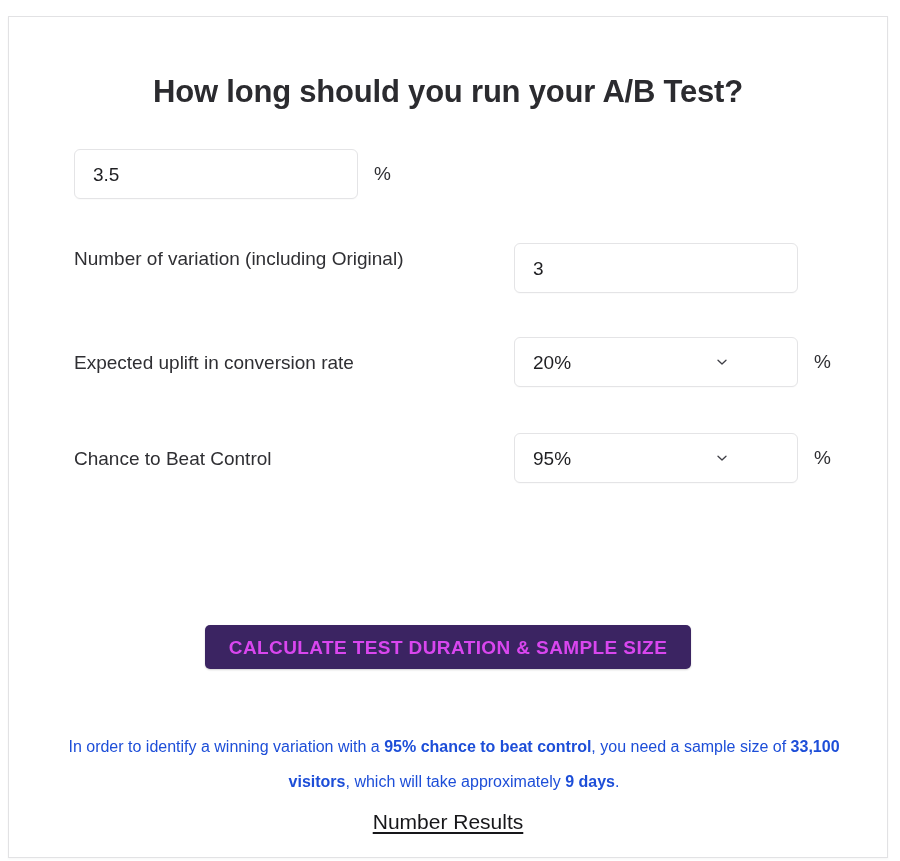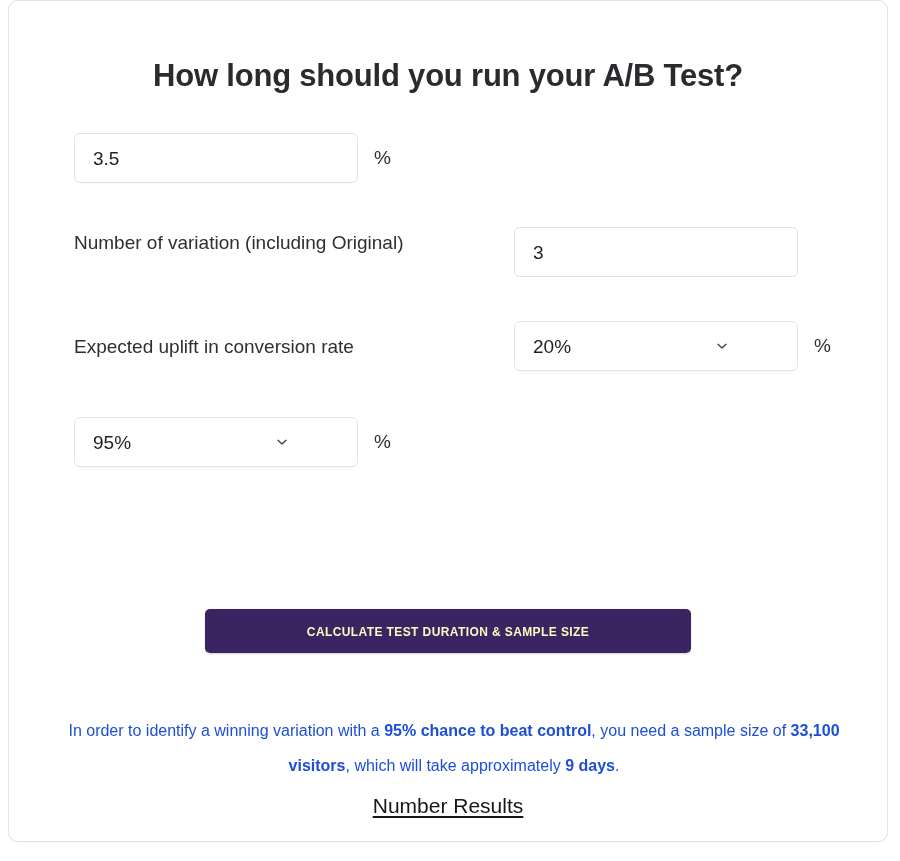--- a/index.html
+++ b/index.html
@@ -12,26 +12,26 @@
   #root {
     position: relative;
     width: 900px;
     height: 861px;
     background: #ffffff;
     overflow: hidden;
   }
   .card {
     position: absolute;
     left: 8px;
-    top: 0;
+    top: 16px;
     width: 880px;
     height: 842px;
     background: #ffffff;
     border: 1px solid #e2e2e4;
-    border-radius: 10px;
+    border-radius: 0;
     box-shadow: 0 1px 2px rgba(0,0,0,0.04);
   }
 
   .title {
     position: absolute;
     left: 0;
     top: 36px;
     width: 100%;
     text-align: center;
     font-size: 31px;
@@ -118,23 +118,23 @@
     text-align: center;
   }
   .cta {
     display: inline-block;
     width: 486px;
     height: 44px;
     line-height: 44px;
     border: none;
     border-radius: 5px;
     background: #3b2462;
-    color: #fef9c3;
+    color: #d946ef;
     font-family: "Liberation Sans", sans-serif;
-    font-size: 12px;
+    font-size: 19px;
     font-weight: bold;
     letter-spacing: 0.4px;
     cursor: pointer;
     box-shadow: 0 1px 2px rgba(0,0,0,0.18);
   }
 
   .result {
     position: absolute;
     left: 45px;
     top: 696px;
@@ -200,20 +200,21 @@
               <svg width="14" height="14" viewBox="0 0 14 14" aria-hidden="true">
                 <path d="M3 5.2 L7 9 L11 5.2" fill="none" stroke="#3f3f46" stroke-width="1.3" stroke-linecap="round" stroke-linejoin="round"></path>
               </svg>
             </span>
           </div>
           <span class="suffix">%</span>
         </div>
       </div>
 
       <div class="row row-5">
+        <div class="label">Chance to Beat Control</div>
         <div class="control-wrap">
           <div class="field">
             <span class="value">95%</span>
             <span class="chevron">
               <svg width="14" height="14" viewBox="0 0 14 14" aria-hidden="true">
                 <path d="M3 5.2 L7 9 L11 5.2" fill="none" stroke="#3f3f46" stroke-width="1.3" stroke-linecap="round" stroke-linejoin="round"></path>
               </svg>
             </span>
           </div>
           <span class="suffix">%</span>

